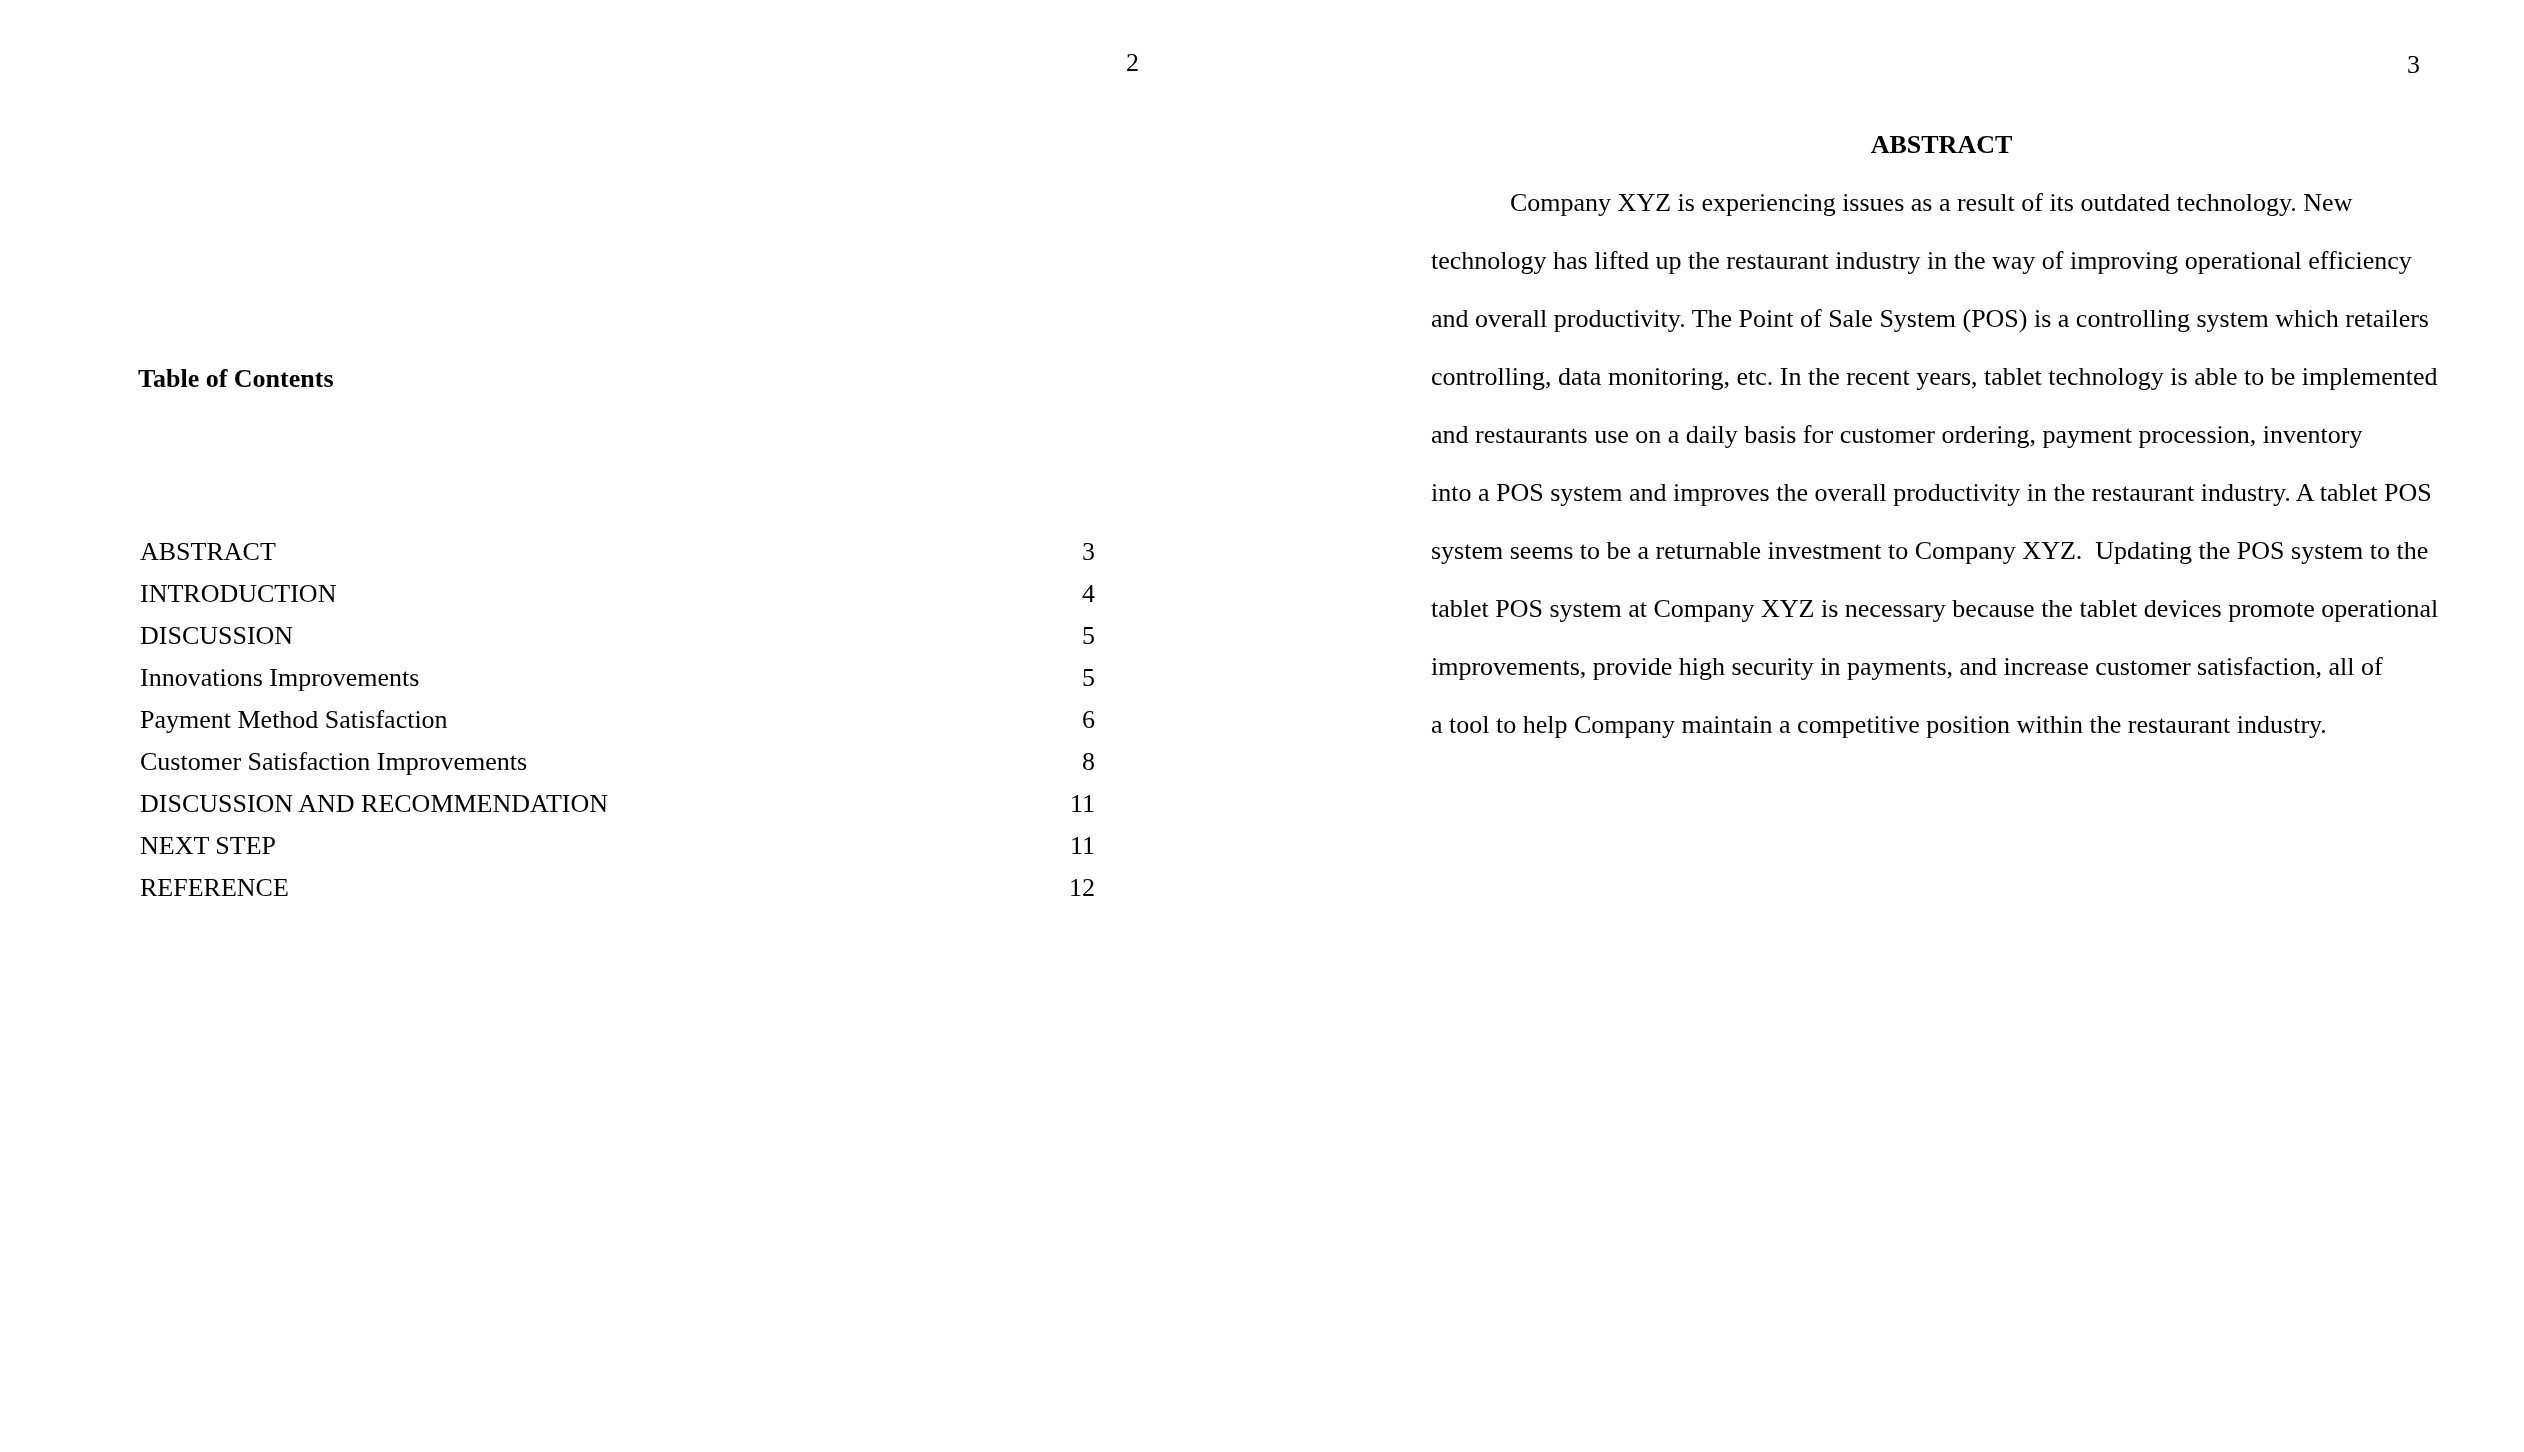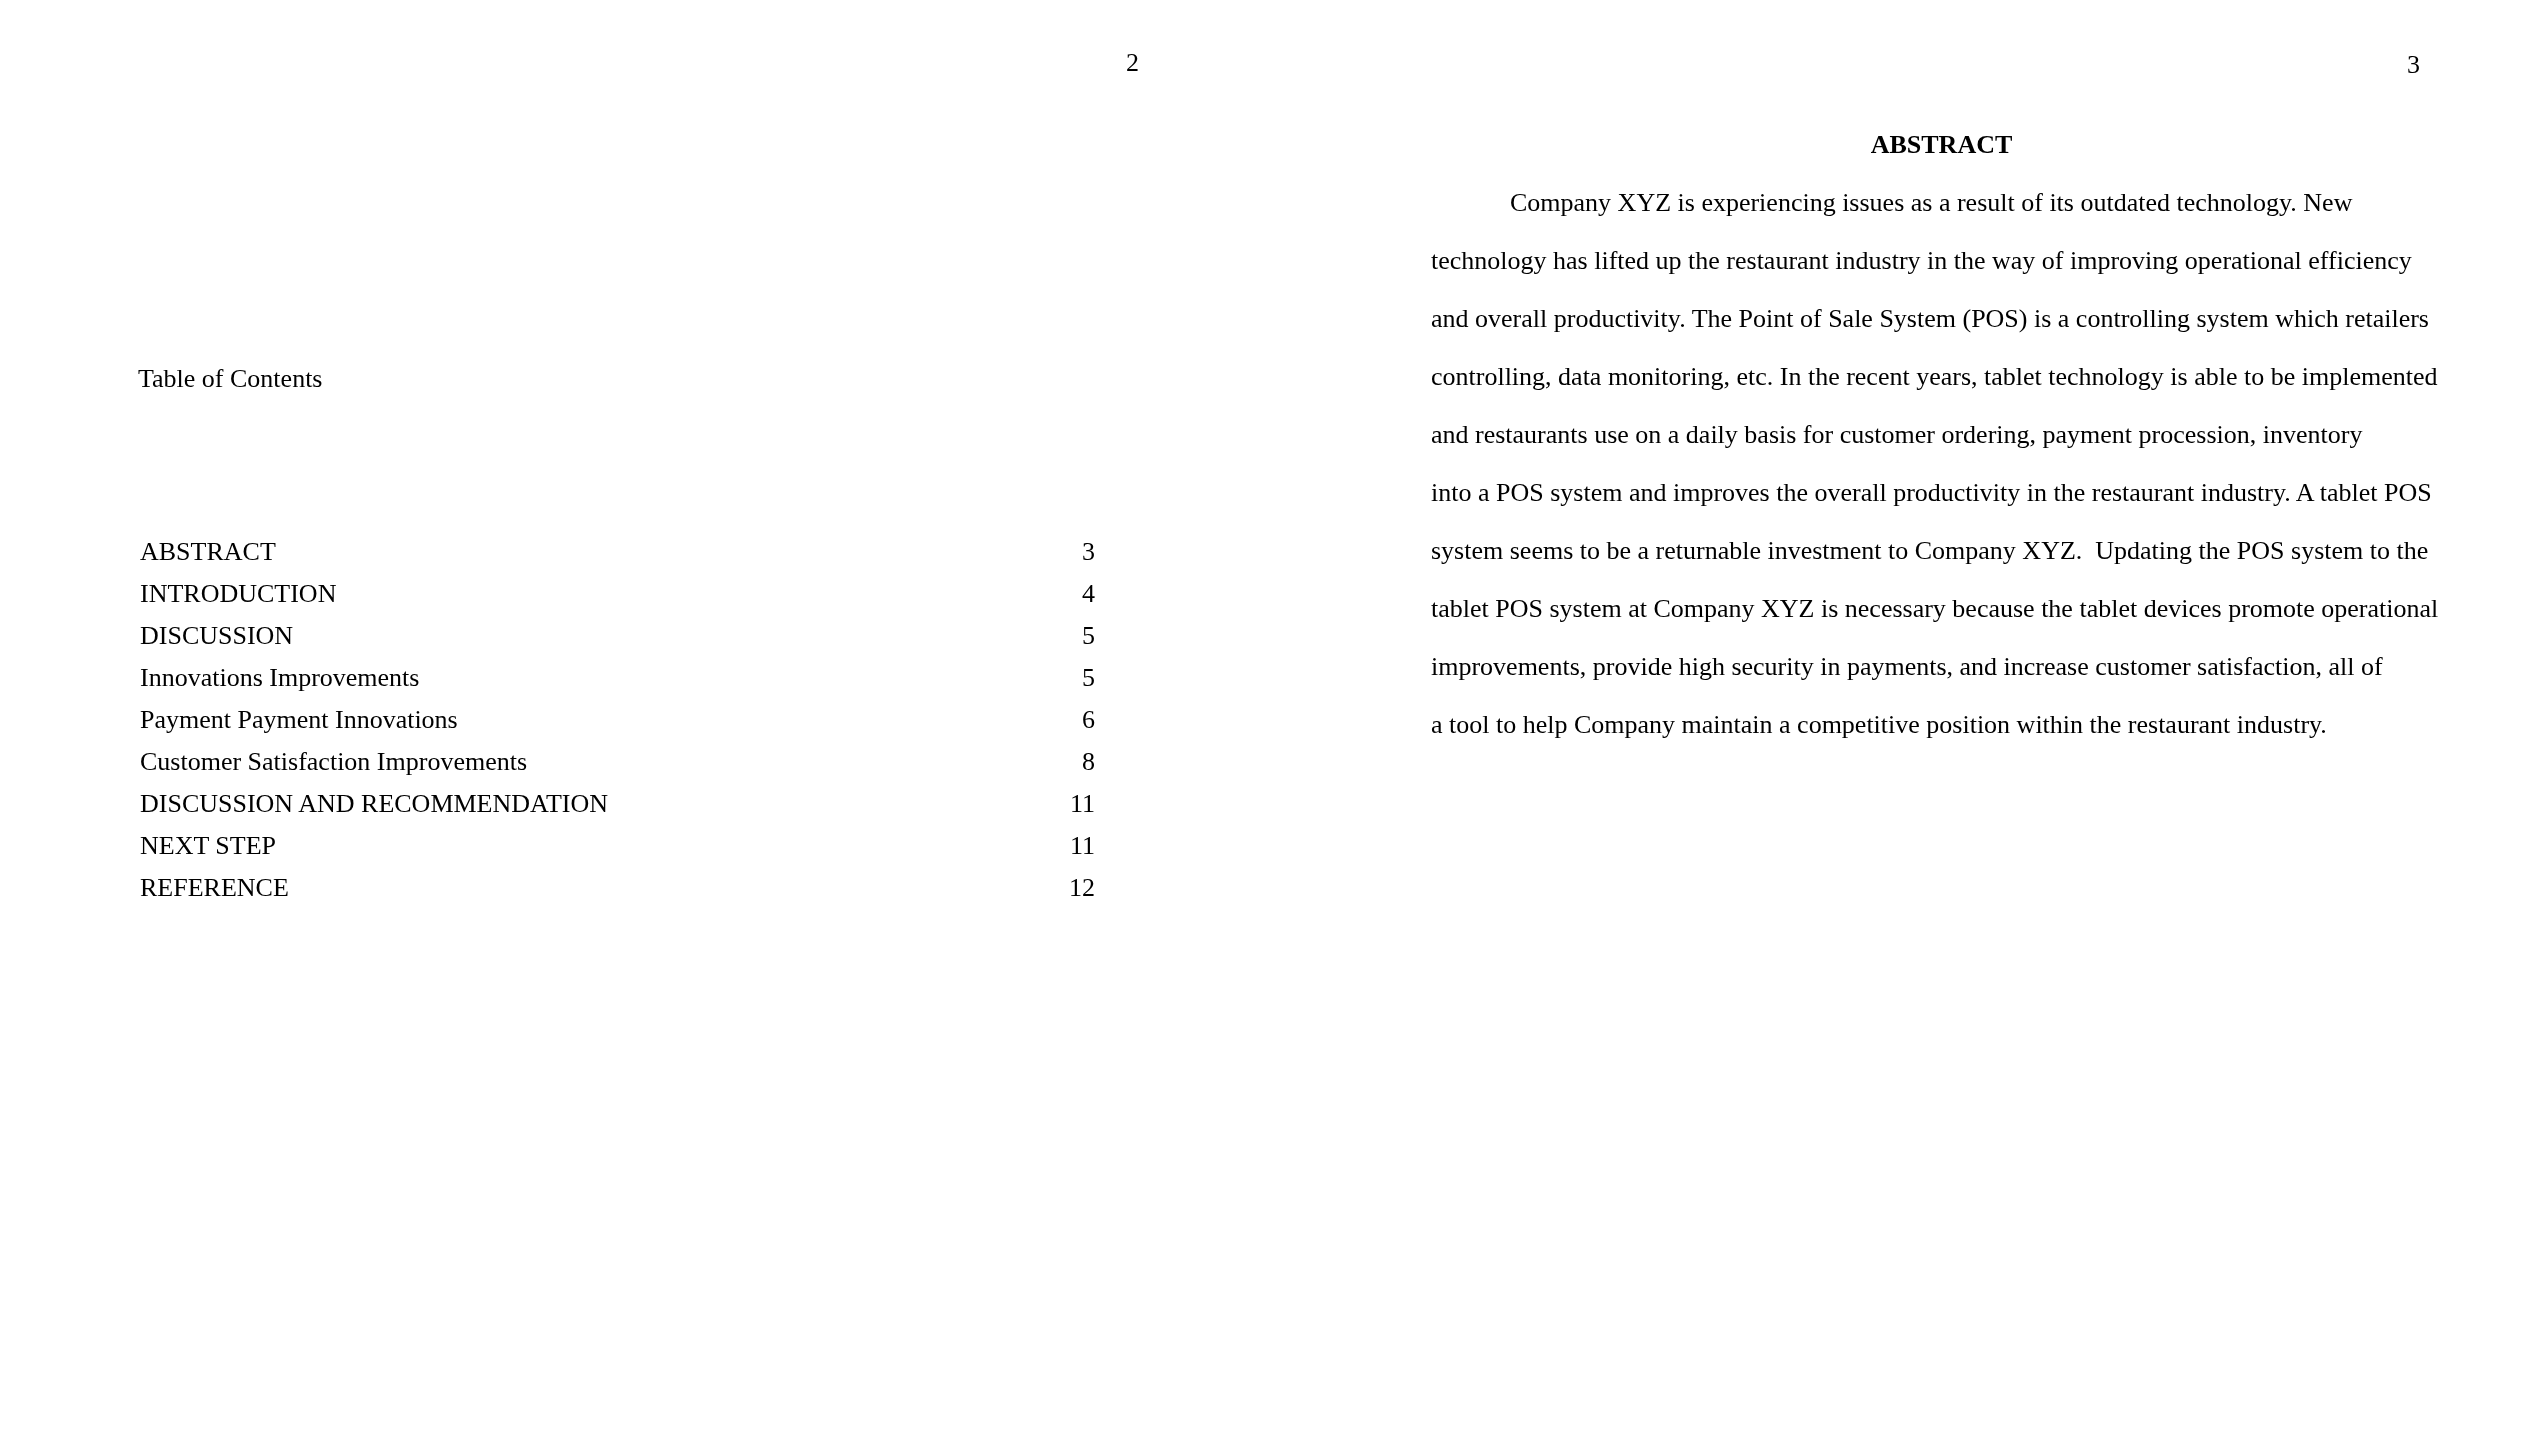--- a/index.html
+++ b/index.html
@@ -32,21 +32,21 @@
     color: #000;
   }
   #page-left  .page-num { left: 1126px; top: 48px; }
   #page-right .page-num { left: 1145px; top: 50px; }
 
   .toc-heading {
     position: absolute;
     left: 138px;
     top: 364px;
     font-size: 26px;
-    font-weight: normal;
+    font-weight: bold;
     line-height: 1.15;
     white-space: pre;
   }
   .toc-list {
     position: absolute;
     left: 140px;
     top: 531px;
     width: 955px;
   }
   .toc-row {
@@ -104,21 +104,21 @@
       </div>
       <div class="toc-row">
         <span class="toc-label">DISCUSSION</span>
         <span class="toc-page">5</span>
       </div>
       <div class="toc-row">
         <span class="toc-label">Innovations Improvements</span>
         <span class="toc-page">5</span>
       </div>
       <div class="toc-row">
-        <span class="toc-label">Payment Payment Innovations</span>
+        <span class="toc-label">Payment Method Satisfaction</span>
         <span class="toc-page">6</span>
       </div>
       <div class="toc-row">
         <span class="toc-label">Customer Satisfaction Improvements</span>
         <span class="toc-page">8</span>
       </div>
       <div class="toc-row">
         <span class="toc-label">DISCUSSION AND RECOMMENDATION</span>
         <span class="toc-page">11</span>
       </div>

